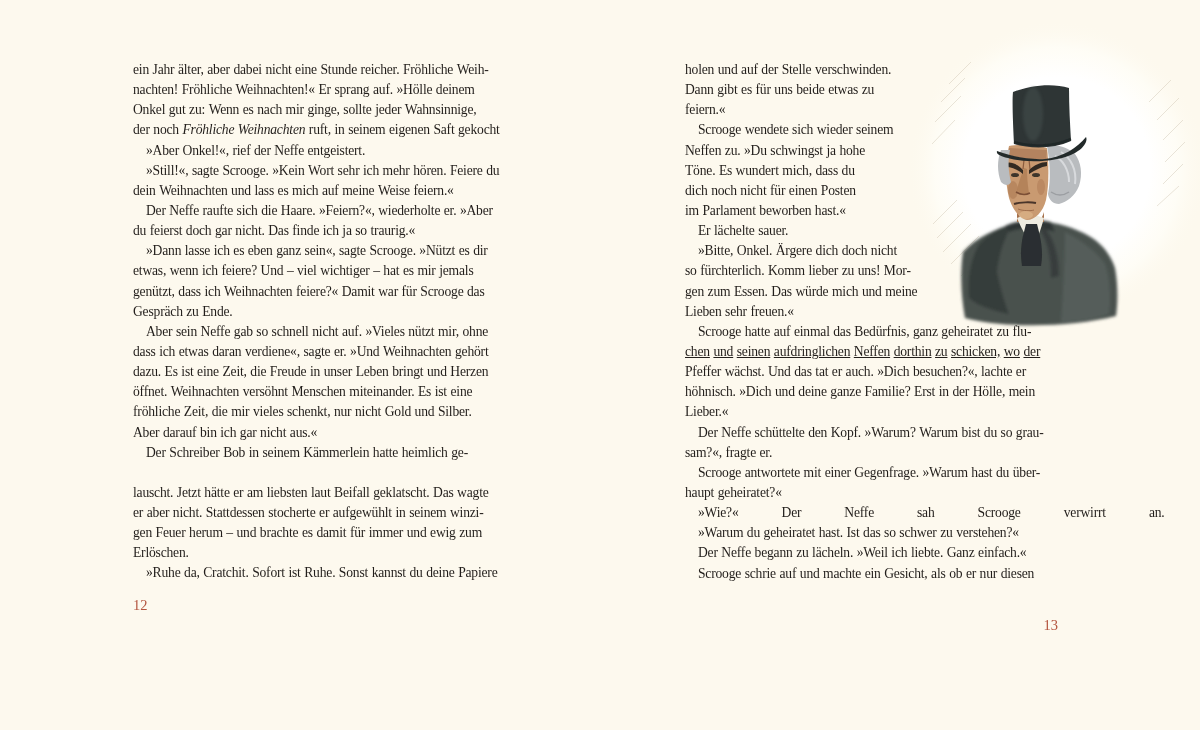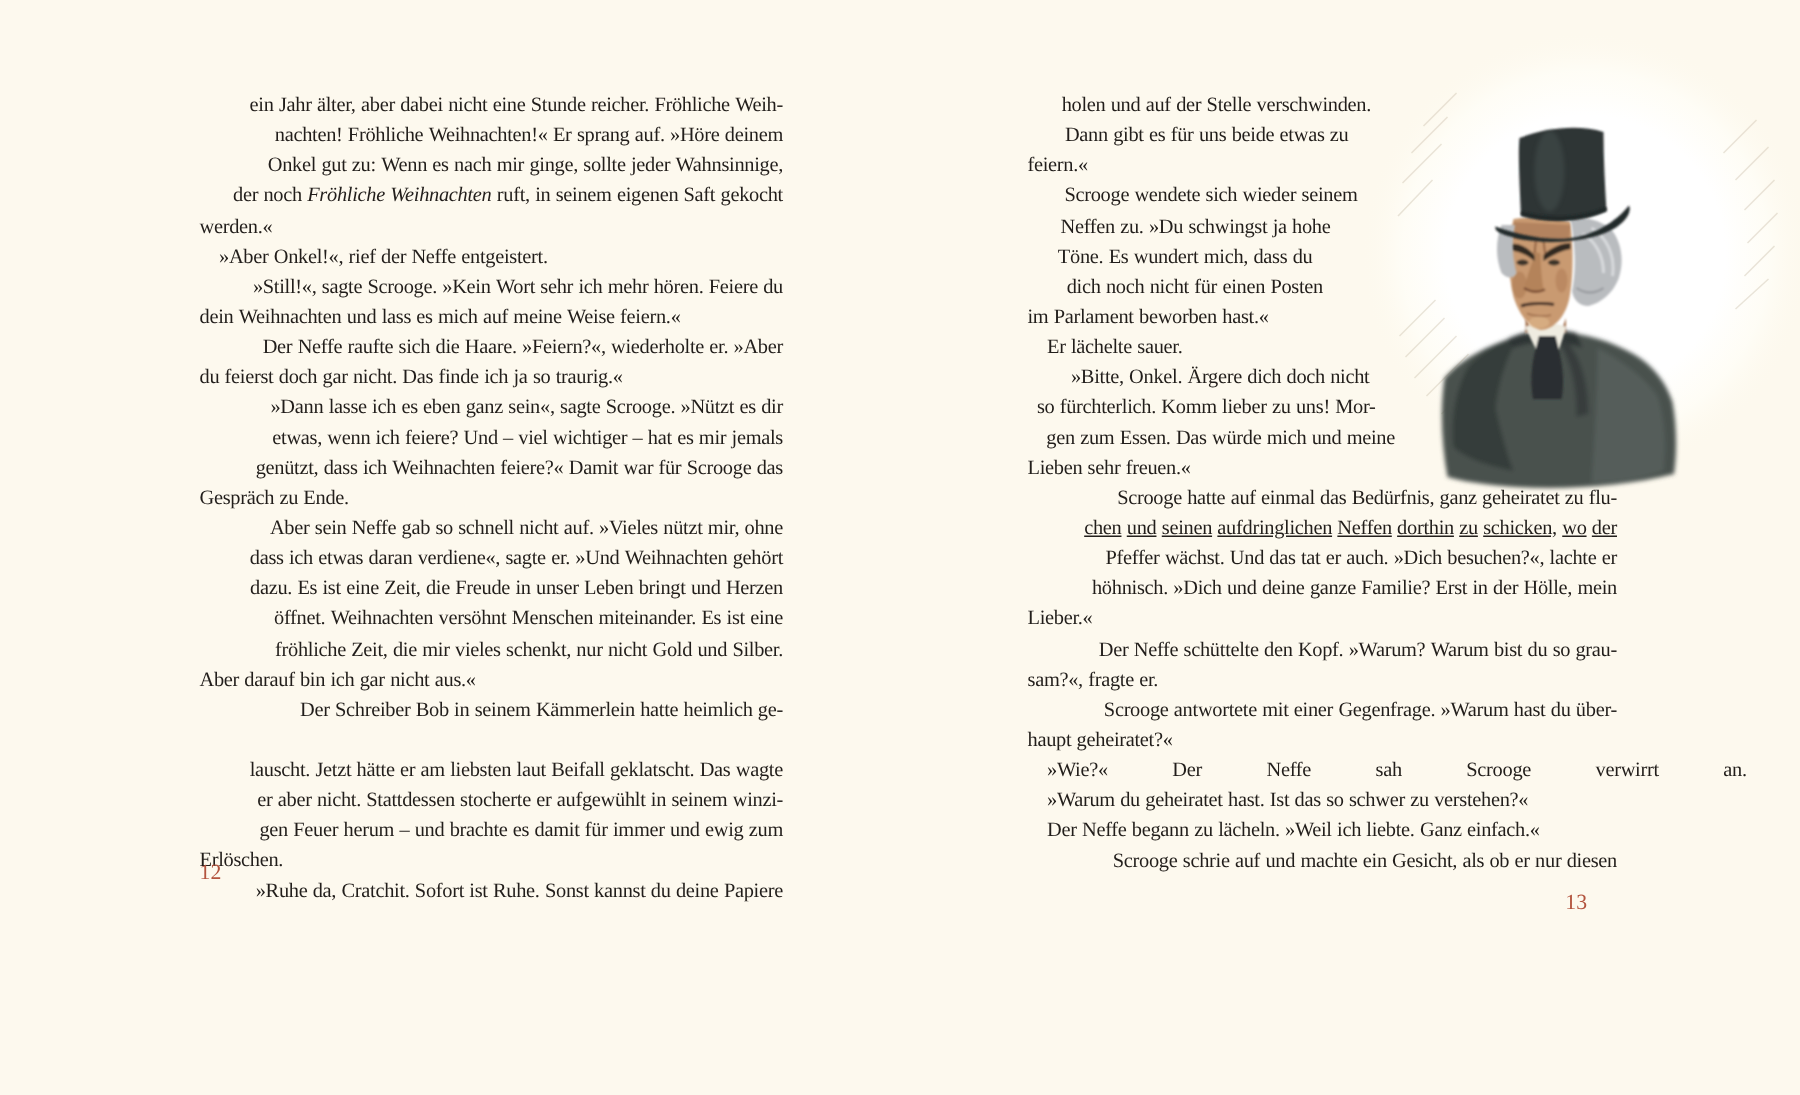--- a/index.html
+++ b/index.html
@@ -19,25 +19,25 @@
     position:absolute;top:60px;
     font-size:13.6px;letter-spacing:-0.2px;
   }
   #left-text{left:133px;width:389px;}
   #right-text{left:685px;width:393px;}
   .line{
     display:flex;gap:0.26em;justify-content:flex-start;
     height:20.15px;line-height:20.15px;align-items:baseline;
     box-sizing:border-box;overflow:visible;white-space:nowrap;
   }
-  .line.j{justify-content:flex-end;}
+  .line.j{justify-content:flex-start;}
   .line span{white-space:pre;}
   .i{font-style:italic;}
   .folio{
-    position:absolute;top:574px;
+    position:absolute;top:597px;
     color:var(--folio);
     font-size:14.5px;line-height:17px;
   }
   #folio-left{left:133px;}
   #folio-right{left:685px;width:373px;text-align:right;margin-top:20px;}
   #illustration-box{
     position:absolute;left:905px;top:10px;width:300px;height:330px;
     pointer-events:none;
   }
 </style>
@@ -59,21 +59,21 @@
         <span>Fröhliche</span>
         <span>Weih-</span>
       </div>
       <div class="line j" style="width: 389px;">
         <span>nachten!</span>
         <span>Fröhliche</span>
         <span>Weihnachten!«</span>
         <span>Er</span>
         <span>sprang</span>
         <span>auf.</span>
-        <span>»Höre</span>
+        <span>»Hölle</span>
         <span>deinem</span>
       </div>
       <div class="line j" style="width: 389px;">
         <span>Onkel</span>
         <span>gut</span>
         <span>zu:</span>
         <span>Wenn</span>
         <span>es</span>
         <span>nach</span>
         <span>mir</span>
@@ -86,23 +86,20 @@
         <span>der</span>
         <span>noch</span>
         <span class="i">Fröhliche</span>
         <span class="i">Weihnachten</span>
         <span>ruft,</span>
         <span>in</span>
         <span>seinem</span>
         <span>eigenen</span>
         <span>Saft</span>
         <span>gekocht</span>
-      </div>
-      <div class="line" style="width: 389px;">
-        <span>werden.«</span>
       </div>
       <div class="line" style="width: 389px; padding-left: 13px;">
         <span>»Aber</span>
         <span>Onkel!«,</span>
         <span>rief</span>
         <span>der</span>
         <span>Neffe</span>
         <span>entgeistert.</span>
       </div>
       <div class="line j" style="width: 389px; padding-left: 13px;">

